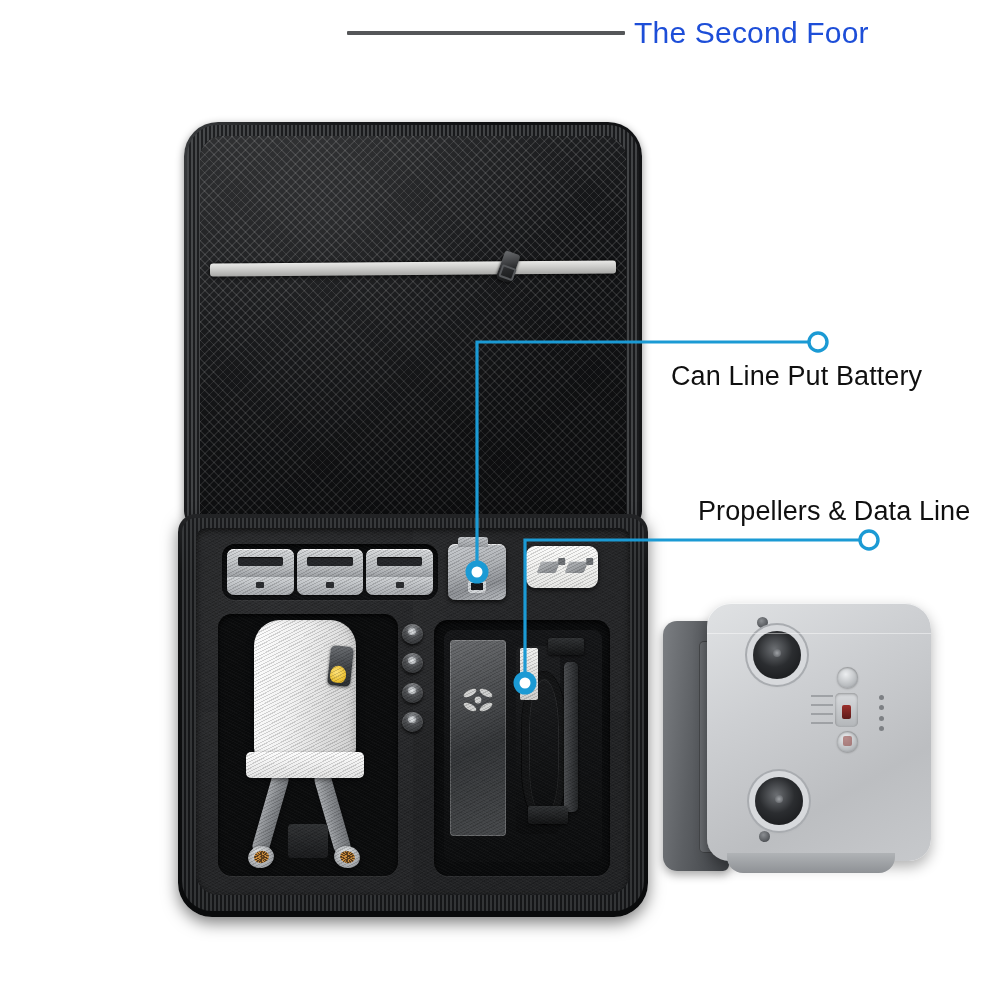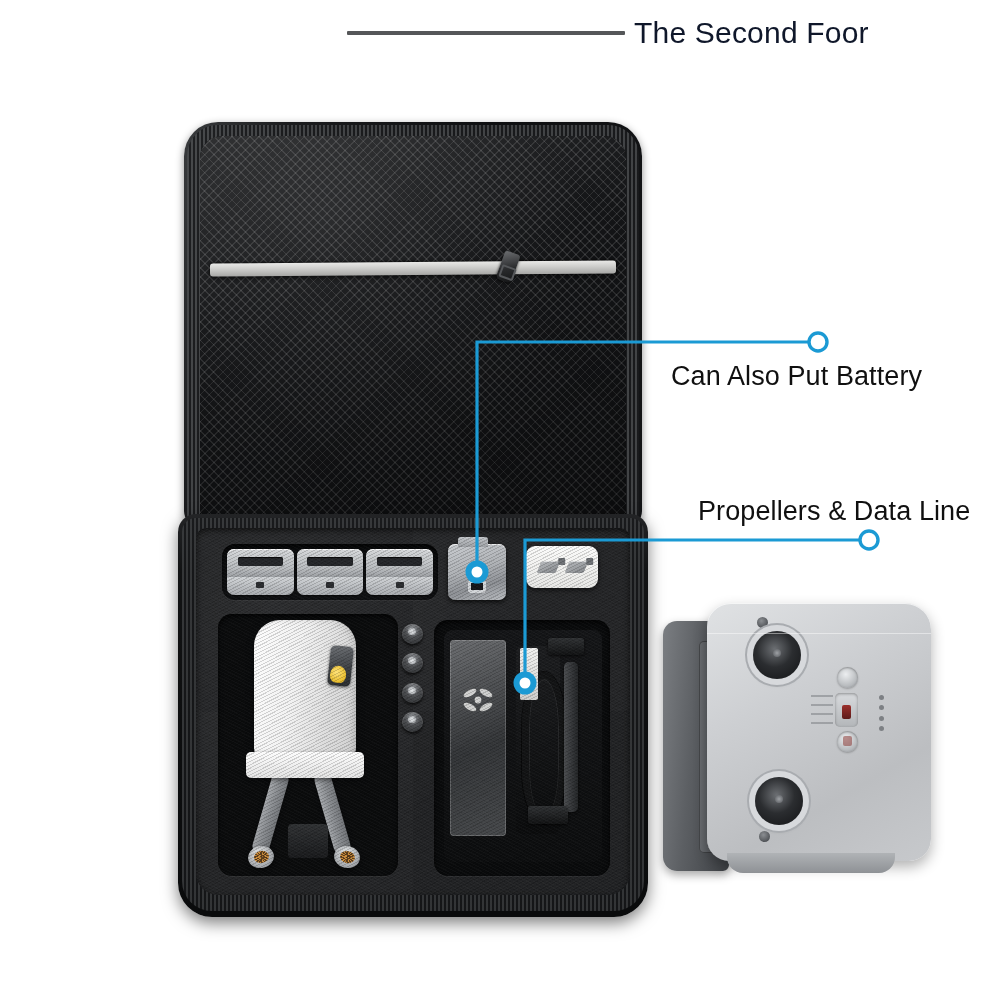--- a/index.html
+++ b/index.html
@@ -16,21 +16,21 @@
 
   
   .heading-row {
     position:absolute; left:347px; top:10px; width:620px; height:46px;
     display:flex; align-items:center; gap:0;
   }
   .heading-rule {
     flex:0 0 278px; height:4px; background:#555759; border-radius:1px;
   }
   .heading-text {
-    font-size:30px; color:#0f172a; letter-spacing:.2px;
+    font-size:30px; color:#1d4ed8; letter-spacing:.2px;
     white-space:nowrap; padding-left:9px; line-height:1;
   }
 
   
   .case-wrap { position:absolute; left:178px; top:122px; width:470px; height:795px; }
 
   .case-lid {
     position:absolute; left:6px; top:0; width:458px; height:405px;
     border-radius:34px 34px 16px 16px;
     background:
@@ -484,16 +484,16 @@
       <path id="leader-propeller" d="M 861 540 L 525 540 L 525 677"></path>
     </g>
 
     <circle id="dot-battery-end" cx="818" cy="342" r="9" fill="#ffffff" stroke="#1B9AD4" stroke-width="3.4"></circle>
     <circle id="dot-propeller-end" cx="869" cy="540" r="9" fill="#ffffff" stroke="#1B9AD4" stroke-width="3.4"></circle>
 
     <circle id="dot-battery-anchor" cx="477" cy="572" r="8.5" fill="#ffffff" stroke="#1B9AD4" stroke-width="6"></circle>
     <circle id="dot-propeller-anchor" cx="525" cy="683" r="8.5" fill="#ffffff" stroke="#1B9AD4" stroke-width="6"></circle>
   </svg>
 
-  <div class="callout-label" id="label-battery" style="color: rgb(16, 16, 16);">Can Also Put Battery</div>
+  <div class="callout-label" id="label-battery" style="color: rgb(16, 16, 16);">Can Line Put Battery</div>
   <div class="callout-label" id="label-propeller" style="color: rgb(16, 16, 16);">Propellers &amp; Data Line</div>
 
 </div>
 
 </body></html>

